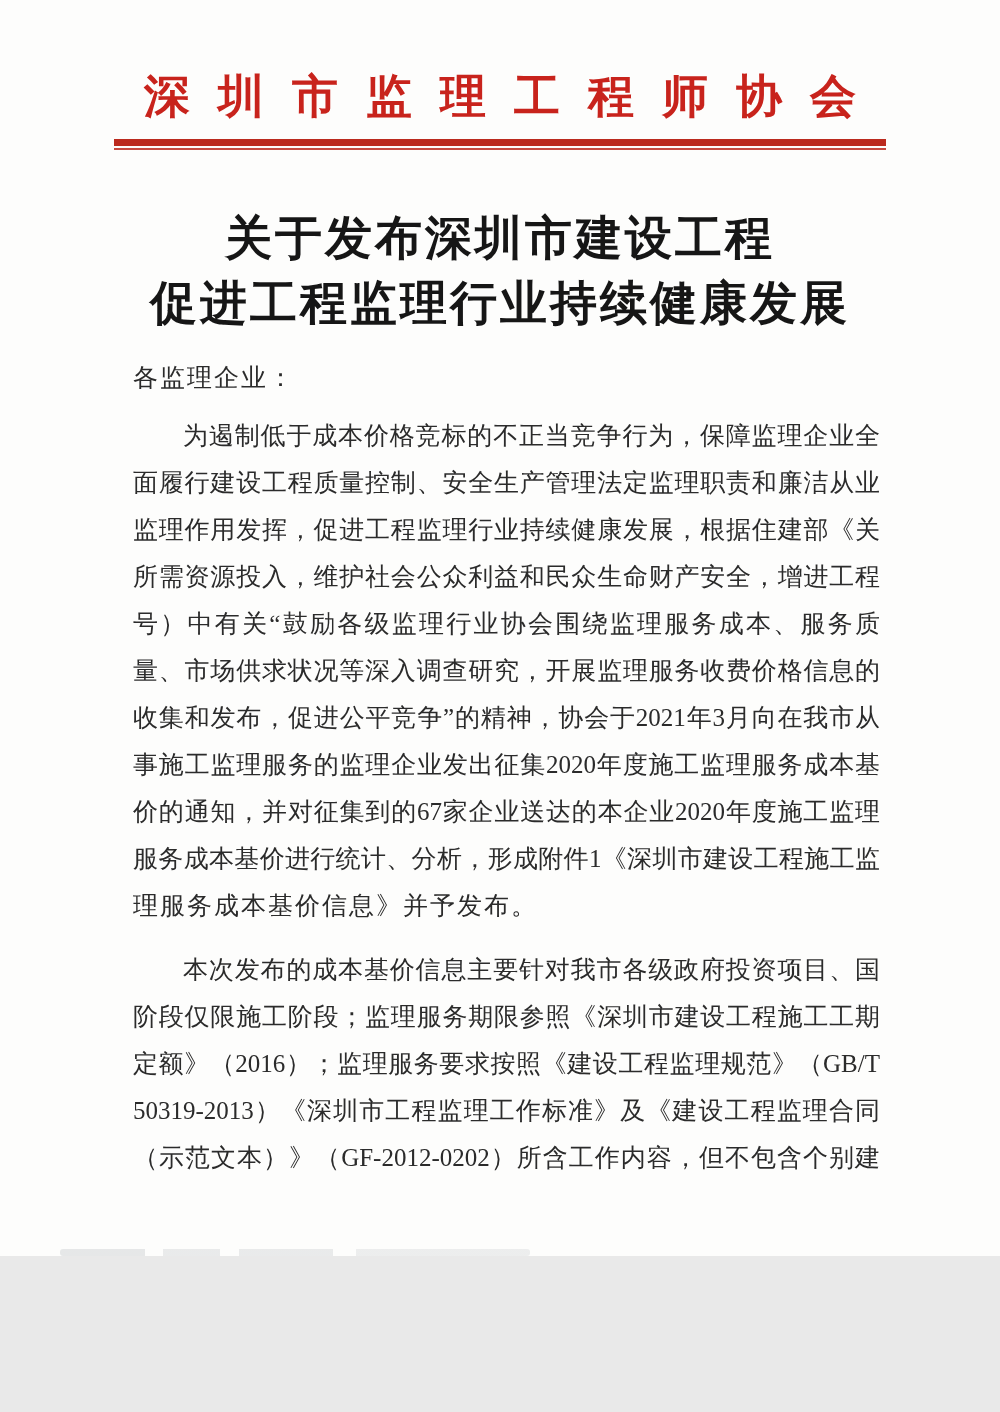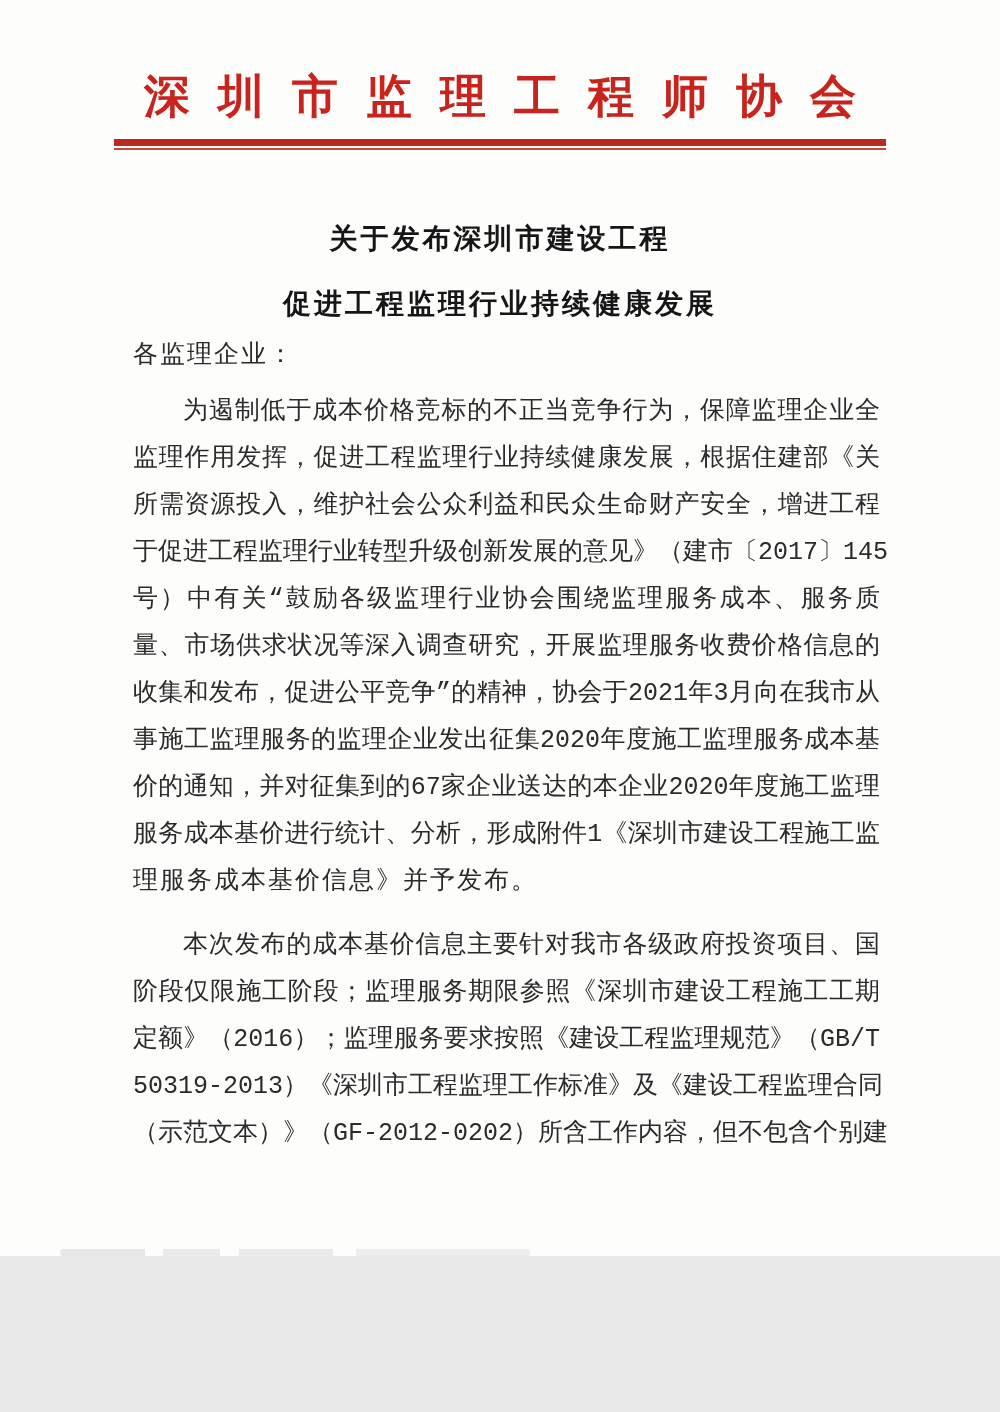--- a/index.html
+++ b/index.html
@@ -42,48 +42,47 @@
   .head-rule .gap{height:2px;background:transparent;}
   .head-rule .thin{height:2px;background:var(--rule-red);opacity:.85;}
   .head-rule{top:139px;}
 
   
   .doc-title{
     position:absolute;
     top:206px; left:0; width:100%;
     text-align:center;
     font-weight:bold;
-    font-size:28px;
+    font-size:47px;
     line-height:65px;
     letter-spacing:3px;
     color:#161616;
   }
 
   
   .doc-body{
     position:absolute;
-    top:332px;
+    top:356px;
     left:133px;
     width:747px;
     font-size:25px;
     color:#2b2b2b;
   }
   .salutation{
     line-height:44px;
     letter-spacing:2px;
   }
   .para{margin-top:12px;}
   .para + .para{margin-top:17px;}
   .bline{
     line-height:47px;
     height:47px;
     text-align:justify;
     text-align-last:justify;
     white-space:nowrap;
-    font-family:Liberation Mono, monospace;
   }
   .bline.indent{text-indent:50px;}
   .bline.last{
     text-align:right;
     text-align-last:left;
     letter-spacing:2px;
   }
 
   
   .foot-rule{
@@ -133,23 +132,23 @@
   <div class="doc-title">
     <div>关于发布深圳市建设工程</div>
     <div>促进工程监理行业持续健康发展</div>
   </div>
 
   <div class="doc-body">
     <div class="salutation">各监理企业：</div>
 
     <div class="para">
       <div class="bline indent">为遏制低于成本价格竞标的不正当竞争行为，保障监理企业全</div>
+      <div class="bline">面履行建设工程质量控制、安全生产管理法定监理职责和廉洁从业</div>
       <div class="bline">监理作用发挥，促进工程监理行业持续健康发展，根据住建部《关</div>
       <div class="bline">所需资源投入，维护社会公众利益和民众生命财产安全，增进工程</div>
-      <div class="bline">于促进工程监理行业转型升级创新发展的意见》（建市〔2017〕145</div>
       <div class="bline">号）中有关“鼓励各级监理行业协会围绕监理服务成本、服务质</div>
       <div class="bline">量、市场供求状况等深入调查研究，开展监理服务收费价格信息的</div>
       <div class="bline">收集和发布，促进公平竞争”的精神，协会于2021年3月向在我市从</div>
       <div class="bline">事施工监理服务的监理企业发出征集2020年度施工监理服务成本基</div>
       <div class="bline">价的通知，并对征集到的67家企业送达的本企业2020年度施工监理</div>
       <div class="bline">服务成本基价进行统计、分析，形成附件1《深圳市建设工程施工监</div>
       <div class="bline last">理服务成本基价信息》并予发布。</div>
     </div>
 
     <div class="para">

